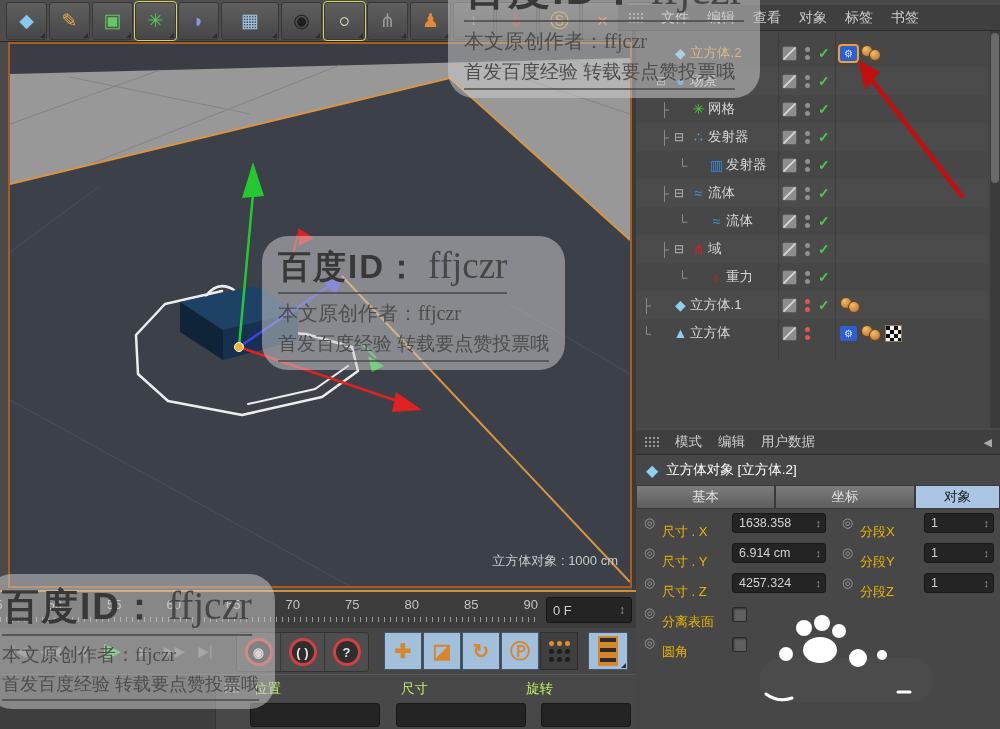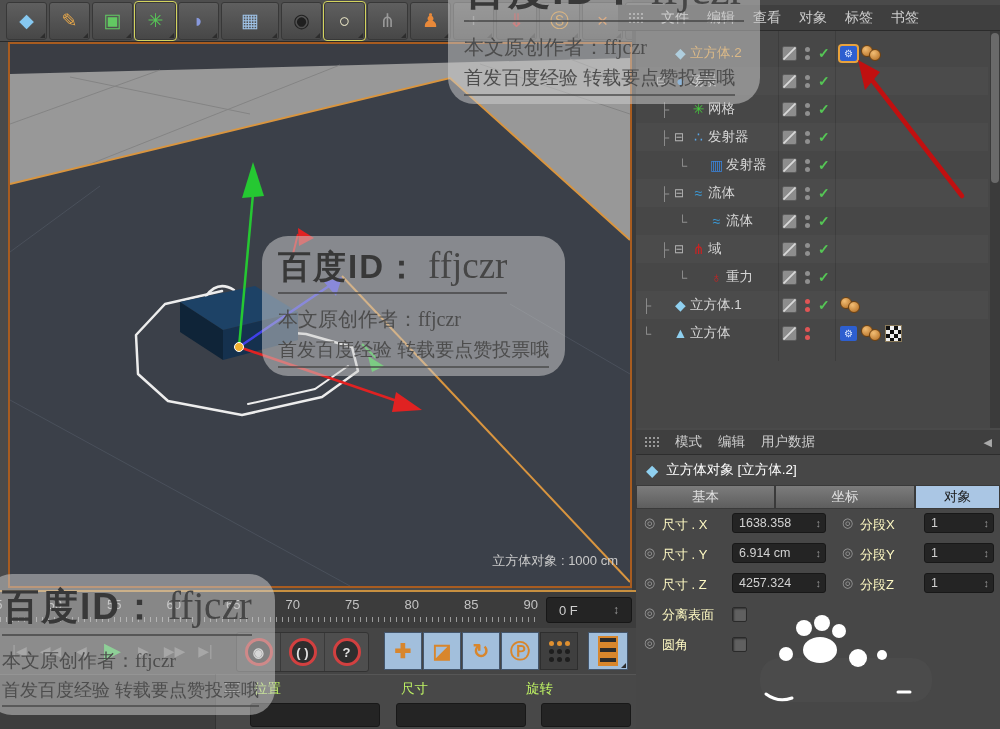--- a/index.html
+++ b/index.html
@@ -61,35 +61,35 @@
   .am-title{height:30px;display:flex;align-items:center;gap:8px;padding-left:10px;}
   .am-title .g{color:#8fd0f0;font-size:16px;}
   .am-title .t{color:#ffffff;font-size:13.5px;}
   .am-tabs{display:flex;height:24px;}
   .tab{display:flex;align-items:center;justify-content:center;font-size:13.5px;background:linear-gradient(#7c7c7c,#5e5e5e);
        border:1px solid #3a3a3a;color:#e2e2e2;box-sizing:border-box;}
   .tab.sel{background:#aac6e4;color:#181818;}
   .am-section{padding:10px 0 6px 8px;font-size:13.5px;font-weight:bold;color:#d8d8d8;}
   .prop-row{position:relative;height:30px;}
   .kcirc{position:absolute;color:#9a9a9a;font-size:13px;top:6px;}
-  .plabel{position:absolute;color:#fef9c3;font-size:13px;top:7px;white-space:nowrap;}
+  .plabel{position:absolute;color:#eab308;font-size:13px;top:14px;white-space:nowrap;}
   .field{position:absolute;top:4px;height:20px;background:#242424;border:1px solid #181818;border-radius:3px;
          display:flex;align-items:center;justify-content:space-between;padding:0 4px 0 6px;box-sizing:border-box;}
   .field .val{color:#d2d2d2;font-size:12.5px;white-space:nowrap;}
   .field .st{color:#909090;font-size:11px;margin-left:4px;}
   .cb{position:absolute;left:96px;top:8px;width:13px;height:13px;background:#606060;border:1px solid #2a2a2a;
       box-shadow:inset 1px 1px 2px rgba(0,0,0,.5);border-radius:2px;}
   
   .timeline{position:absolute;left:0;top:590px;width:636px;height:38px;background:#3c3c3c;border-top:2px solid #c89040;box-sizing:border-box;}
   .tl-ruler{position:absolute;left:0;top:0;width:540px;height:100%;}
   .tl-num{position:absolute;top:5px;color:#c3c3c3;font-size:13px;}
   .tl-ticks{position:absolute;left:0;bottom:6px;width:540px;height:5px;
             background:repeating-linear-gradient(90deg,#9a9a9a 0 1px,transparent 1px 6px);}
   .frame-field{position:absolute;left:546px;top:5px;width:86px;height:26px;background:#242424;border:1px solid #171717;border-radius:3px;
-               display:flex;align-items:center;justify-content:space-between;padding:0 12px;box-sizing:border-box;}
+               display:flex;align-items:center;justify-content:space-between;padding:0 6px;box-sizing:border-box;}
   .frame-field .val{color:#cfcfcf;font-size:13px;}
   .frame-field .st{color:#9a9a9a;font-size:12px;}
   
   .transport{position:absolute;left:0;top:628px;width:636px;height:46px;background:#454545;}
   .nav{position:absolute;left:4px;top:4px;display:flex;}
   .nav .nbtn{width:31px;height:38px;display:flex;align-items:center;justify-content:center;color:#7d7d7d;font-size:14px;}
   .nav .nbtn.play{color:#49d15c;font-size:22px;}
   .recgrp{position:absolute;left:236px;top:4px;display:flex;background:#4e4e4e;border:1px solid #333;border-radius:3px;}
   .rbtn{width:43px;height:38px;display:flex;align-items:center;justify-content:center;border-right:1px solid #3a3a3a;}
   .rbtn:last-child{border-right:none;}
@@ -111,21 +111,21 @@
   .coord{position:absolute;left:215px;top:674px;width:421px;height:55px;background:#484848;border-top:1px solid #565656;border-left:1px solid #333;box-sizing:border-box;}
   .coord .hdr{position:absolute;top:5px;color:#bef264;font-size:13.5px;}
   .coord .grip{position:absolute;left:8px;top:7px;}
   .coord .field{top:28px;height:24px;}
   .matpanel{position:absolute;left:0;top:674px;width:215px;height:55px;background:#3e3e3e;border-top:1px solid #565656;box-sizing:border-box;}
   
   .wm{position:absolute;z-index:40;pointer-events:none;background:rgba(206,206,206,.52);border-radius:26px;padding:8px 16px;}
   .wm .bigline{display:flex;align-items:baseline;border-bottom:2px solid rgba(70,70,70,.75);padding-bottom:2px;width:max-content;}
   .wm .big-cn{font-weight:900;color:#383838;letter-spacing:2px;}
   .wm .big-id{font-family:"Liberation Serif",serif;color:#464646;padding-left:8px;}
-  .wm .l1{font-family:"Liberation Serif",serif;color:#4d4d4d;margin-top:12px;}
+  .wm .l1{font-family:"Liberation Serif",serif;color:#4d4d4d;margin-top:6px;}
   .wm .l2{color:#4d4d4d;margin-top:4px;border-bottom:2px solid rgba(70,70,70,.7);padding-bottom:3px;width:max-content;}
   .wm-top{left:448px;top:-46px;}
   .wm-top .big-cn{font-size:42px;}.wm-top .big-id{font-size:44px;}
   .wm-top .l1{font-size:20px;}.wm-top .l2{font-size:19px;}
   .wm-center{left:262px;top:236px;}
   .wm-center .big-cn{font-size:33px;}.wm-center .big-id{font-size:37px;}
   .wm-center .l1{font-size:20px;}.wm-center .l2{font-size:19px;}
   .wm-bottom{left:-14px;top:574px;}
   .wm-bottom .big-cn{font-size:37px;}.wm-bottom .big-id{font-size:39px;}
   .wm-bottom .l1{font-size:19px;}.wm-bottom .l2{font-size:18px;}

